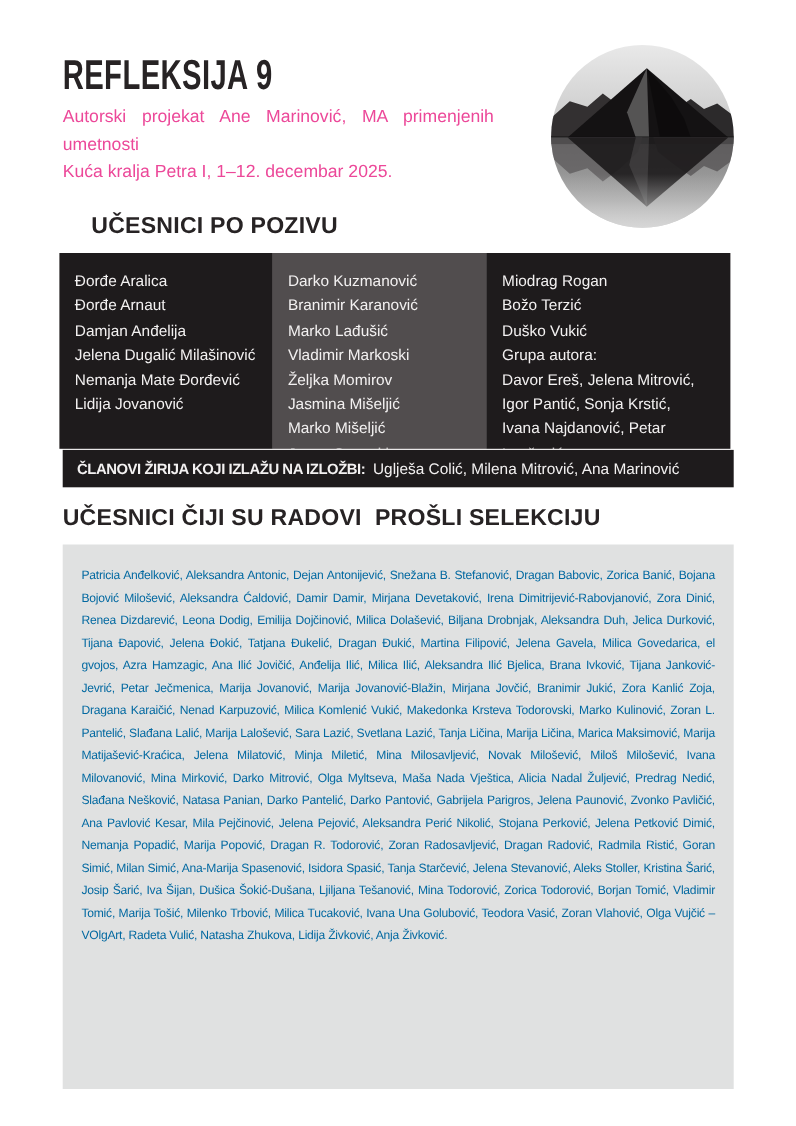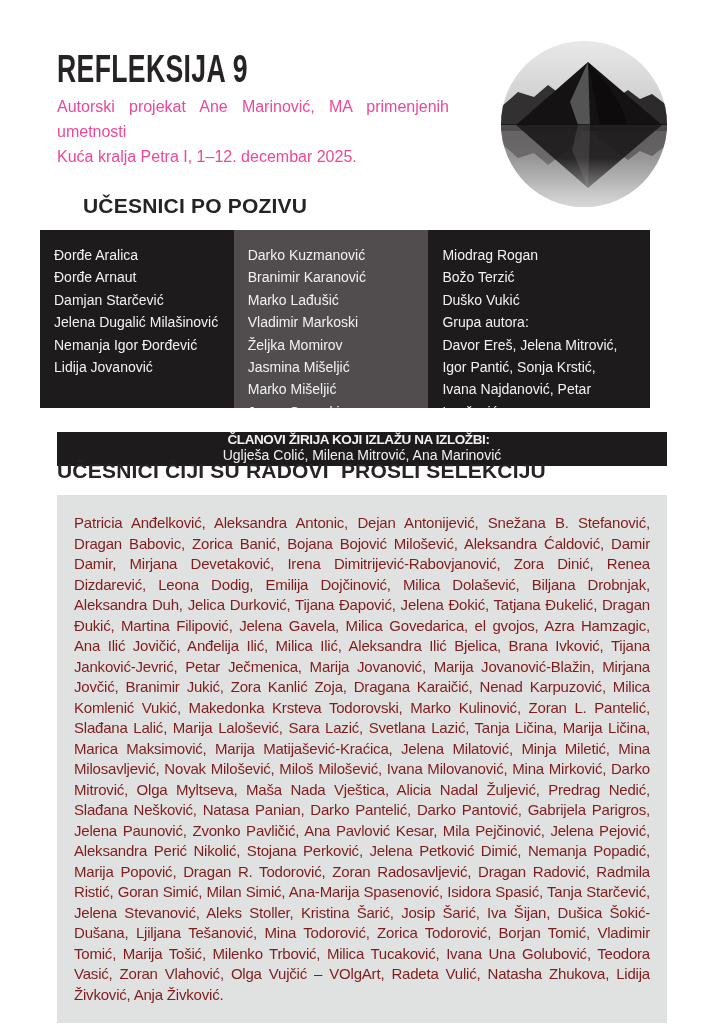--- a/index.html
+++ b/index.html
@@ -32,59 +32,59 @@
   
   .section-heading {
     font-size: 21px; font-weight: bold; color: #272324;
     letter-spacing: 0.2px; white-space: pre-wrap;
   }
   .h-invited  { left: 57px; top: 194px; margin-left: 26px; }
   .h-selected { left: 57px; top: 459px; }
 
   
   .invited-table {
-    left: 40px; top: 230px; width: 610px; height: 178px;
+    left: 54px; top: 230px; width: 610px; height: 178px;
     display: flex;
   }
   .col {
     box-sizing: border-box;
     padding: 14px 0 0 14px;
     color: #f3f1f1;
     font-size: 14px; line-height: 22.4px;
     white-space: nowrap; overflow: hidden;
   }
   .col-dark { background: #1e1b1c; }
   .col-mid  { background: #514d4e; }
   .col1 { width: 201px; }
   .col2 { width: 202px; }
   .col3 { width: 230px; }
 
   
   .jury-bar {
-    left: 57px; top: 432px; width: 610px; height: 34px;
+    left: 57px; top: 409px; width: 610px; height: 34px;
     background: #1e1b1c; color: #f3f1f1;
     display: flex; align-items: center;
-    box-sizing: border-box; 
-    white-space: nowrap; overflow: hidden; flex-direction: column;
+    box-sizing: border-box; padding-left: 13px;
+    white-space: nowrap; overflow: hidden;
   }
   .jury-label {
     font-weight: bold; font-size: 13.5px; letter-spacing: -0.4px;
     margin-right: 7px;
   }
   .jury-names { font-size: 14px; }
 
   
   .selection-block {
     left: 57px; top: 495px; width: 610px; min-height: 495px;
     background: #e0e1e1;
     box-sizing: border-box; padding: 18px 17px;
   }
   .selection-text {
-    font-size: 15px; line-height: 20.5px; letter-spacing: -0.2px;
-    color: #7f1d1d; text-align: justify; margin: 0;
+    font-size: 11px; line-height: 20.5px; letter-spacing: -0.2px;
+    color: #0369a1; text-align: justify; margin: 0;
   }
 </style>
 </head>
 <body>
 
 <div class="abs title">REFLEKSIJA 9</div>
 
 <div class="abs subtitle">
   <div class="just">Autorski projekat Ane Marinović, MA primenjenih umetnosti</div>
   <div>Kuća kralja Petra I, 1–12. decembar 2025.</div>
@@ -131,23 +131,23 @@
     </g>
   </svg>
 </div>
 
 <div class="abs section-heading h-invited">UČESNICI PO POZIVU</div>
 
 <div class="abs invited-table">
   <div class="col col-dark col1">
     <div>Đorđe Aralica</div>
     <div>Đorđe Arnaut</div>
-    <div>Damjan Starčević</div>
+    <div>Damjan Anđelija</div>
     <div>Jelena Dugalić Milašinović</div>
-    <div>Nemanja Igor Đorđević</div>
+    <div>Nemanja Mate Đorđević</div>
     <div>Lidija Jovanović</div>
   </div>
   <div class="col col-mid col2">
     <div>Darko Kuzmanović</div>
     <div>Branimir Karanović</div>
     <div>Marko Lađušić</div>
     <div>Vladimir Markoski</div>
     <div>Željka Momirov</div>
     <div>Jasmina Mišeljić</div>
     <div>Marko Mišeljić</div>

